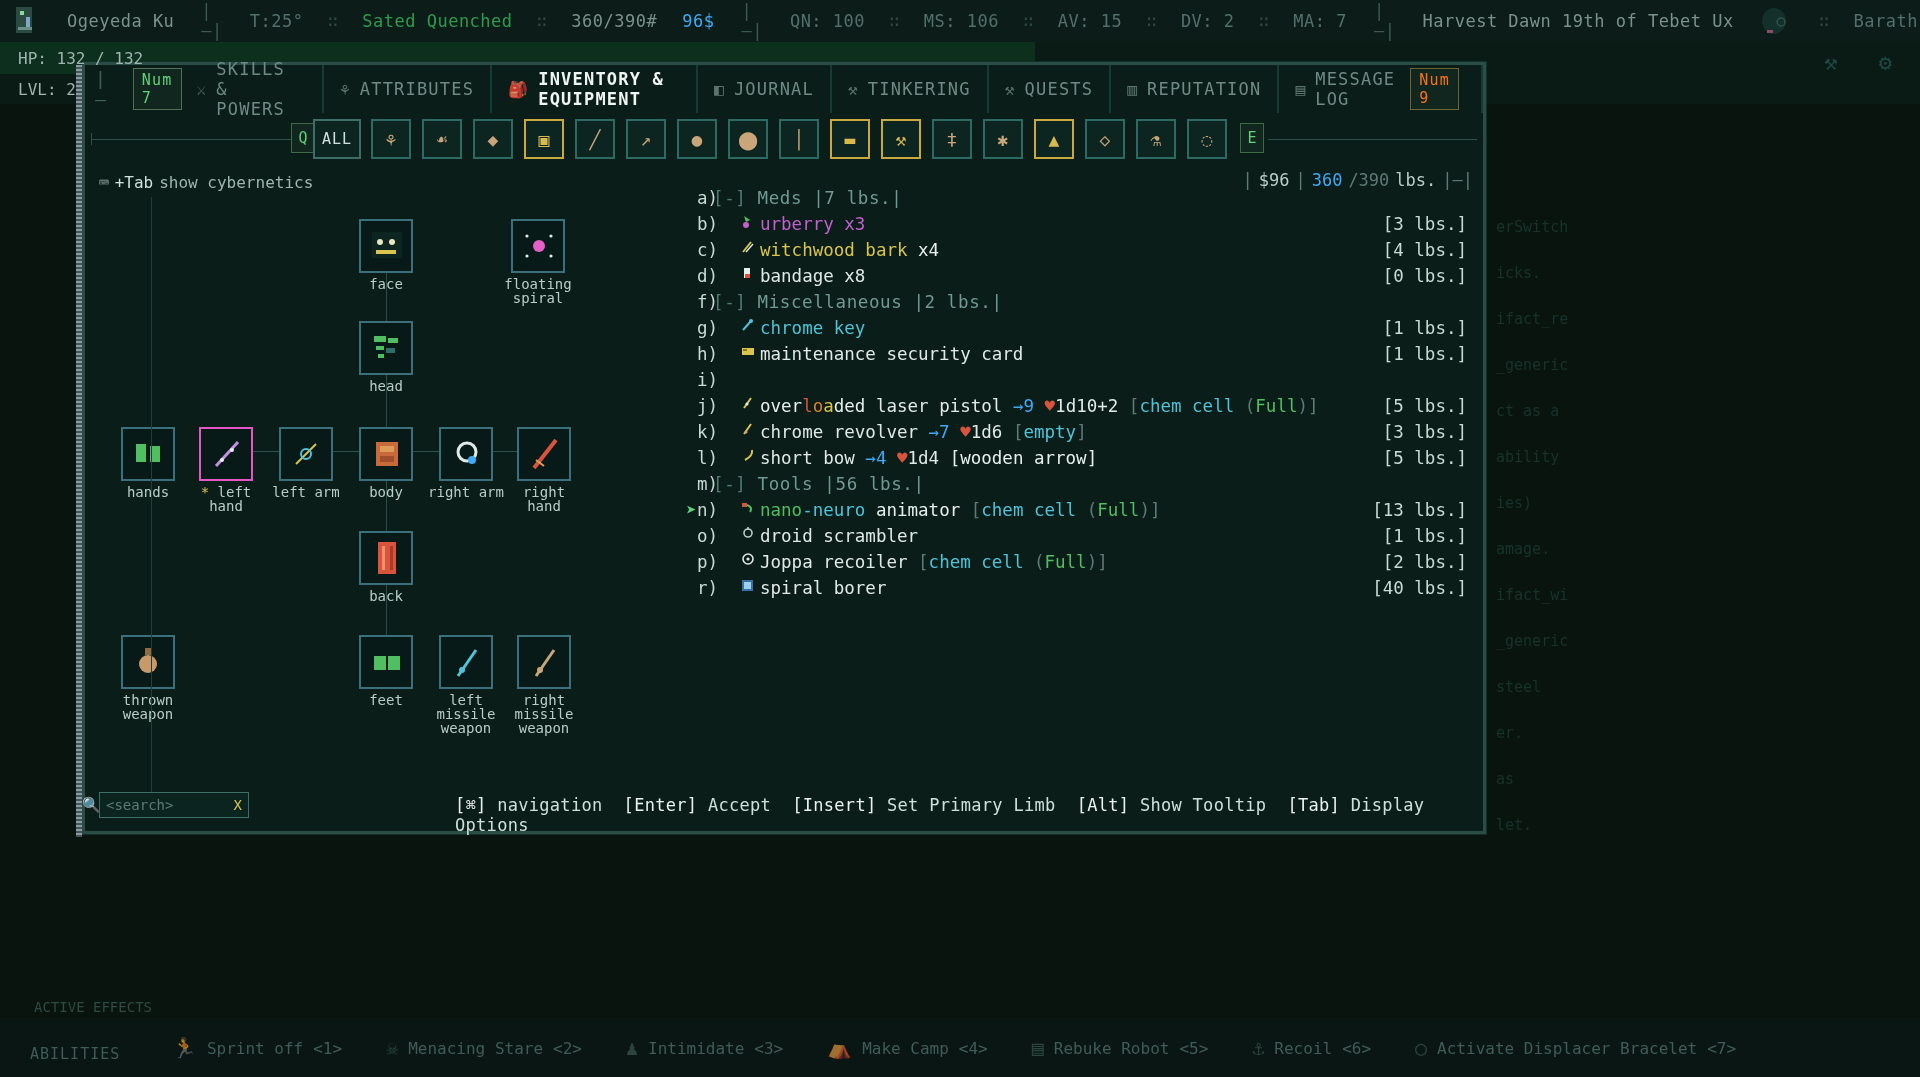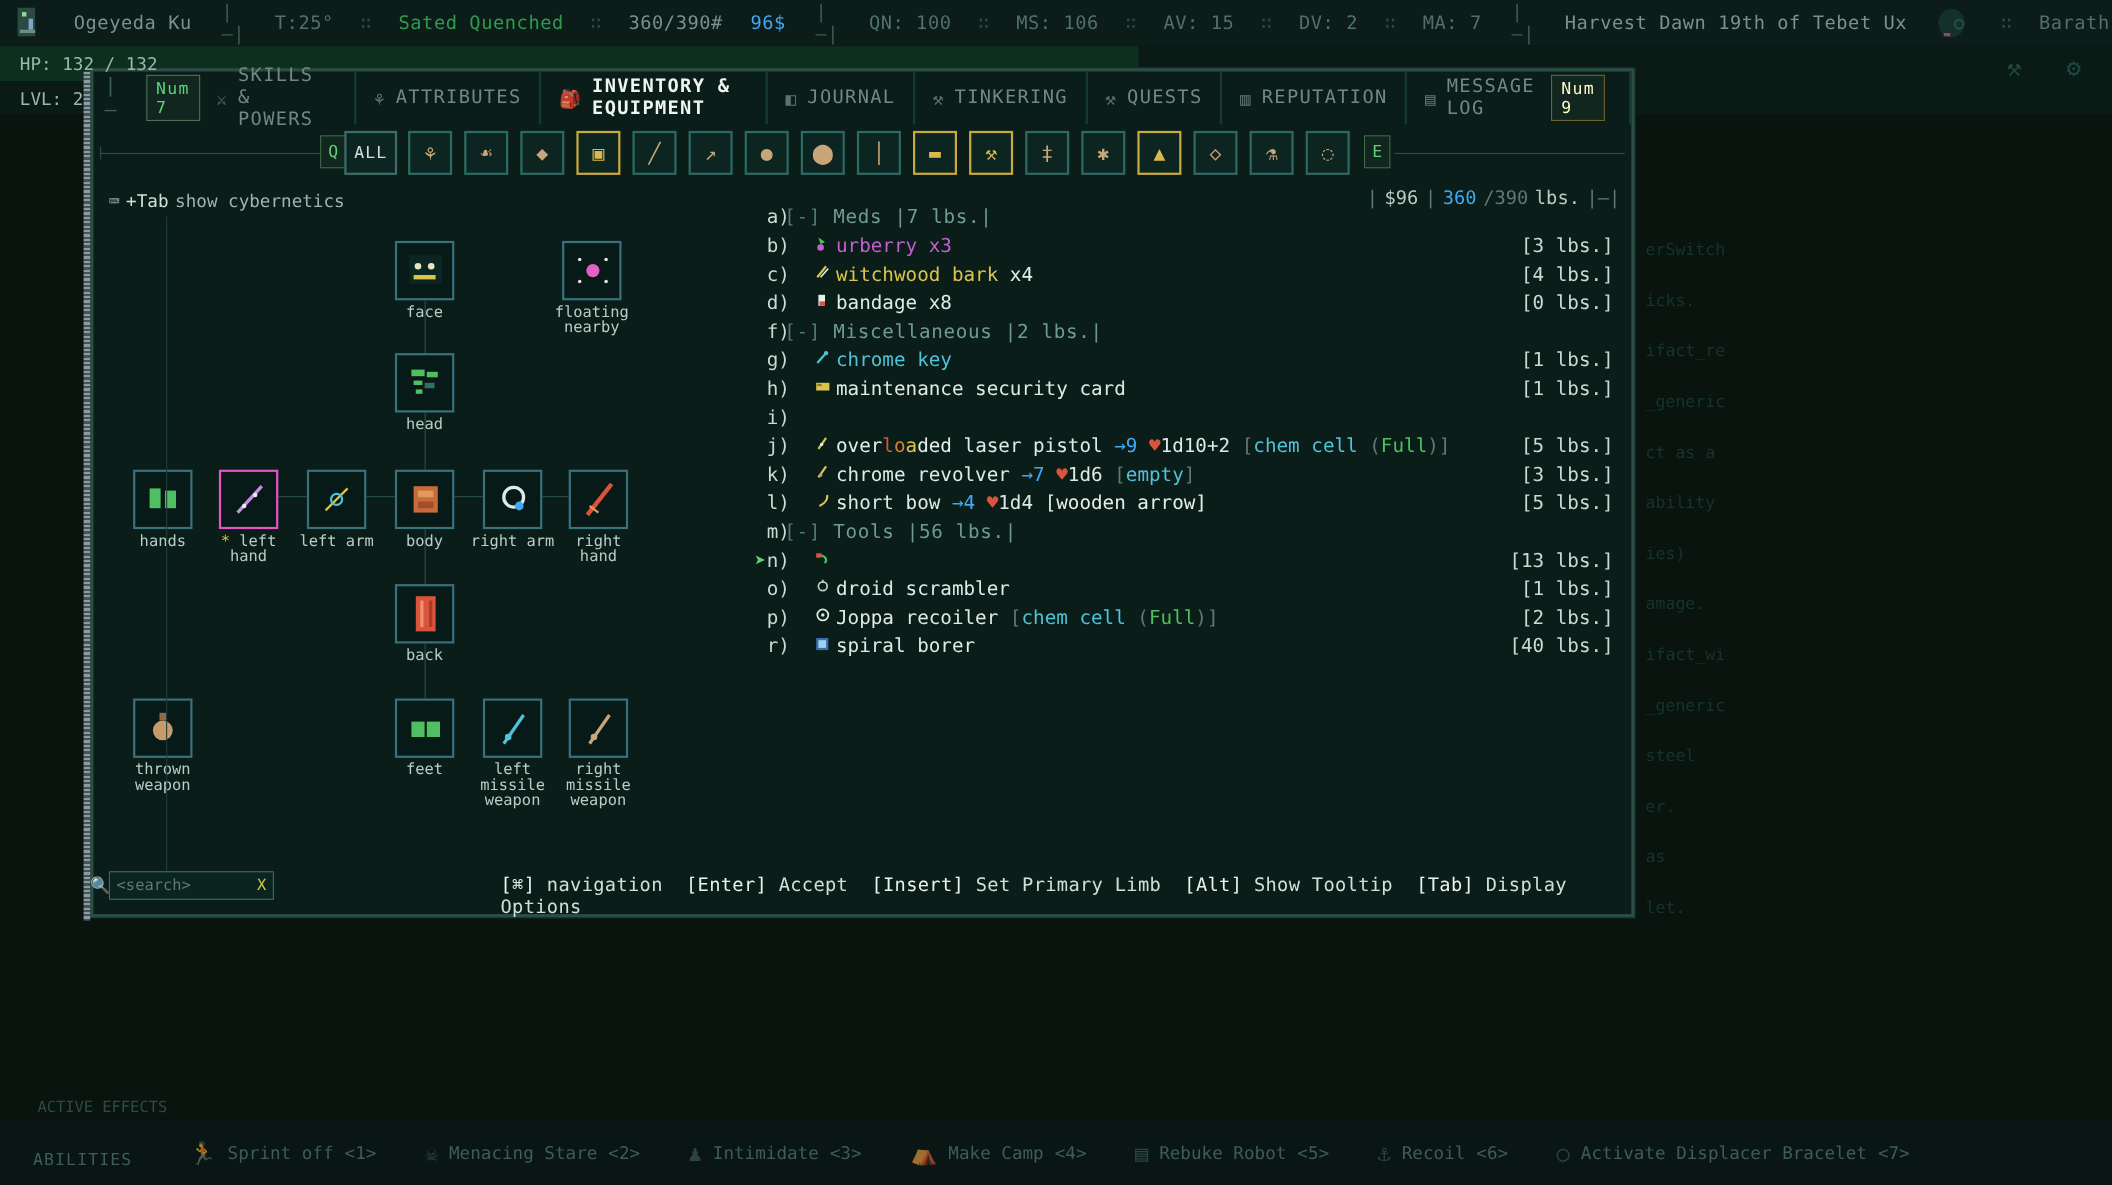--- a/index.html
+++ b/index.html
@@ -58,21 +58,21 @@
     color:#6f8a84; font-size:17px; letter-spacing:1.2px;
     border-right:2px solid #163b33; position:relative;
   }
   .tab.first { border-left:none; }
   .tab.active { color:#eef5f2; font-weight:bold; }
   .tab .ic { font-size:16px; opacity:.8; }
   .numkey {
     border:1px solid #4f6f56; background:#11261f; color:#5fd178;
     font-size:15px; padding:2px 8px; margin:0 6px;
   }
-  .numkey.y { color:#fef9c3; border-color:#6e6230; }
+  .numkey.y { color:#f97316; border-color:#6e6230; }
   .tab-dash { color:#3f6159; font-size:18px; margin-right:2px; }
 
   
   .filterbar { position:absolute; left:0; top:50px; width:1398px; height:54px; }
   .fbox {
     position:absolute; top:4px; width:40px; height:40px;
     border:2px solid #2d6a63; background:#0d2521;
     display:flex; align-items:center; justify-content:center; font-size:18px;
   }
   .fbox.hl { border-color:#c9a93f; }
@@ -358,21 +358,21 @@
         <div class="slot" style="left: 420px; top: 28px;">
           <div class="box">
             <svg width="48" height="48" viewBox="0 0 48 48">
               <circle cx="25" cy="24" r="6" fill="#e45fc6"></circle>
               <circle cx="13" cy="14" r="1.6" fill="#dfe9e6"></circle>
               <circle cx="37" cy="14" r="1.6" fill="#dfe9e6"></circle>
               <circle cx="13" cy="34" r="1.6" fill="#dfe9e6"></circle>
               <circle cx="37" cy="34" r="1.6" fill="#dfe9e6"></circle>
             </svg>
           </div>
-          <div class="cap"><span>floating</span><br><span>nearby</span></div>
+          <div class="cap"><span>floating</span><br><span>spiral</span></div>
         </div>
         <div class="slot" style="left: 268px; top: 130px;">
           <div class="box">
             <svg width="48" height="48" viewBox="0 0 48 48">
               <rect x="12" y="12" width="12" height="6" fill="#4fbf62"></rect>
               <rect x="26" y="14" width="10" height="5" fill="#4fbf62"></rect>
               <rect x="14" y="22" width="8" height="4" fill="#4fbf62"></rect>
               <rect x="24" y="24" width="9" height="5" fill="#2e6e6b"></rect>
               <rect x="16" y="30" width="6" height="4" fill="#4fbf62"></rect>
             </svg>
@@ -571,20 +571,21 @@
           <span class="ltr">m)</span>
           <span class="hdr"><span class="br">[-]</span> Tools |56 lbs.|</span>
         </div>
         <div class="irow" style="top: 312px;">
           <span class="cursor">➤</span>
           <span class="ltr">n)</span>
           <span class="ico"><svg width="16" height="16" viewBox="0 0 16 16">
               <rect x="2" y="4" width="5" height="4" fill="#d8543c"></rect>
               <path d="M7 6 Q13 8 10 13" stroke="#4fbf62" stroke-width="2" fill="none"></path>
             </svg></span>
+          <span class="nm"><span class="cgrn">nano</span><span class="ccya">-neuro</span><span class="cwhi"> animator</span> <span class="cdim">[</span><span class="ccya">chem cell</span> <span class="cdim">(</span><span class="cgrn">Full</span><span class="cdim">)]</span></span>
           <span class="wt">[13 lbs.]</span>
         </div>
         <div class="irow" style="top: 338px;">
           <span class="ltr">o)</span>
           <span class="ico"><svg width="16" height="16" viewBox="0 0 16 16">
               <circle cx="8" cy="8" r="4" fill="none" stroke="#b9cdc7" stroke-width="1.6"></circle>
               <line x1="8" y1="2" x2="8" y2="5" stroke="#b9cdc7" stroke-width="1.6"></line>
             </svg></span>
           <span class="nm">droid scrambler</span>
           <span class="wt">[1 lbs.]</span>

